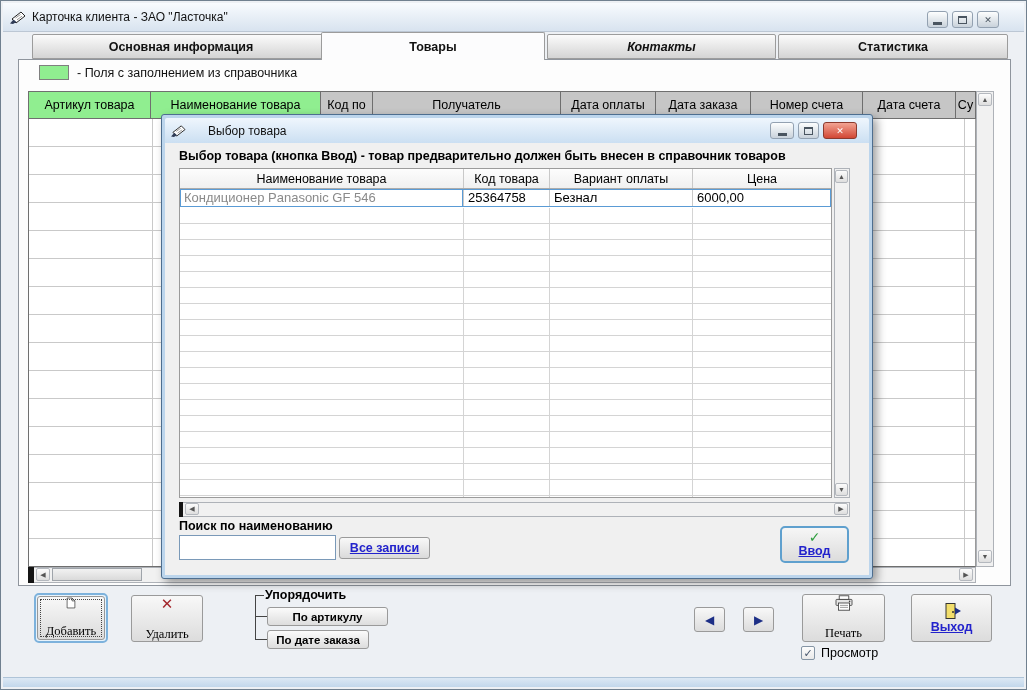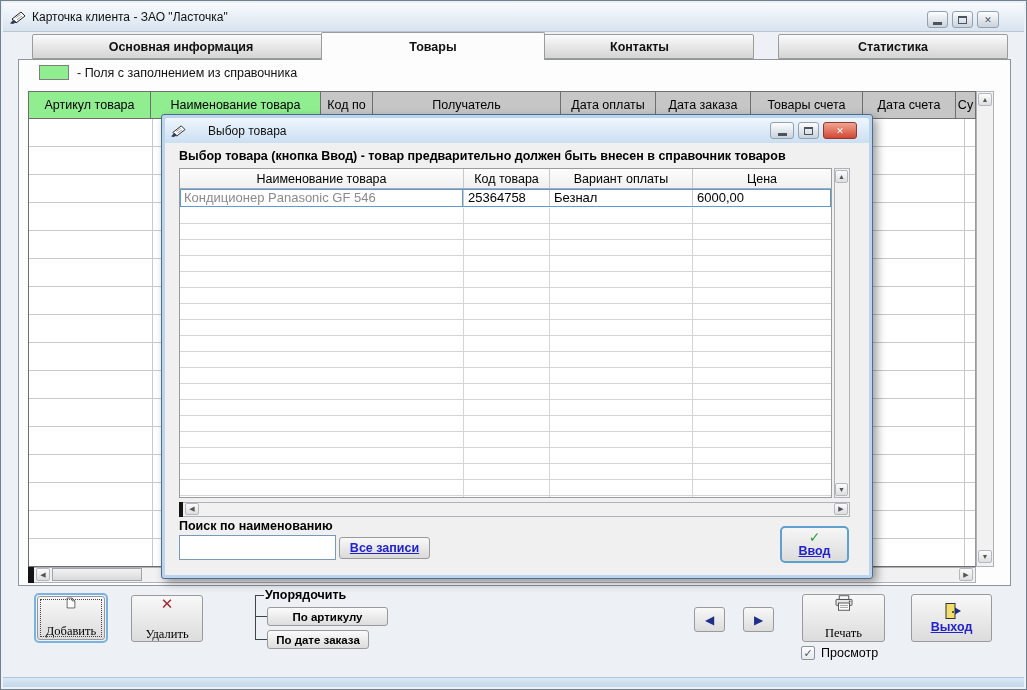--- a/index.html
+++ b/index.html
@@ -19,21 +19,21 @@
   .glyph-min { width:9px; height:3px; background:#4A5560; margin-top:7px; }
   .glyph-max { width:9px; height:8px; border:1px solid #4A5560; border-top-width:2px; }
 
   
   .tab { position:absolute; top:33px; height:25px; background:linear-gradient(#FBFBFB,#D4D4D4);
     border:1px solid #9C9C9C; border-radius:2px 2px 0 0; display:flex; align-items:center;
     justify-content:center; font-size:12.5px; font-weight:bold; color:#111; z-index:4; }
   .tab.active { top:31px; height:28px; background:#FCFCFD; border-bottom:none; z-index:6; }
   #tab-0 { left:20px;  width:298px;margin-left:11px; }
   #tab-1 { left:320px; width:224px; }
-  #tab-2 { left:524px; width:229px; }
+  #tab-2 { left:546px; width:229px;font-style:italic; }
   #tab-3 { left:777px; width:230px; }
 
   
   .content { position:absolute; left:17px; top:58px; width:993px; height:527px;
     background:#FDFDFD; border:1px solid #8F959D; z-index:5; }
   .legend-swatch { position:absolute; left:38px; top:64px; width:30px; height:15px;
     border:1px solid #7F7F7F; z-index:6; }
   .legend-text { position:absolute; left:76px; top:65px; font-size:12.5px; color:#111; z-index:6; }
 
   
@@ -197,21 +197,21 @@
   <div class="legend-swatch" style="background:#90EE90;"></div>
   <div class="legend-text">- Поля с заполнением из справочника</div>
 
   <div class="mth">
     <div class="mth-cell green w0">Артикул товара</div>
     <div class="mth-cell green w1">Наименование товара</div>
     <div class="mth-cell w2">Код по</div>
     <div class="mth-cell w3">Получатель</div>
     <div class="mth-cell w4">Дата оплаты</div>
     <div class="mth-cell w5">Дата заказа</div>
-    <div class="mth-cell w6">Товары счета</div>
+    <div class="mth-cell w6">Номер счета</div>
     <div class="mth-cell w7">Дата счета</div>
     <div class="mth-cell w8">Су</div>
   </div>
 
   <div class="mtb">
     <div class="vl" style="left:123px"></div>
     <div class="vl" style="left:294px"></div>
     <div class="vl" style="left:347px"></div>
     <div class="vl" style="left:536px"></div>
     <div class="vl" style="left:632px"></div>

